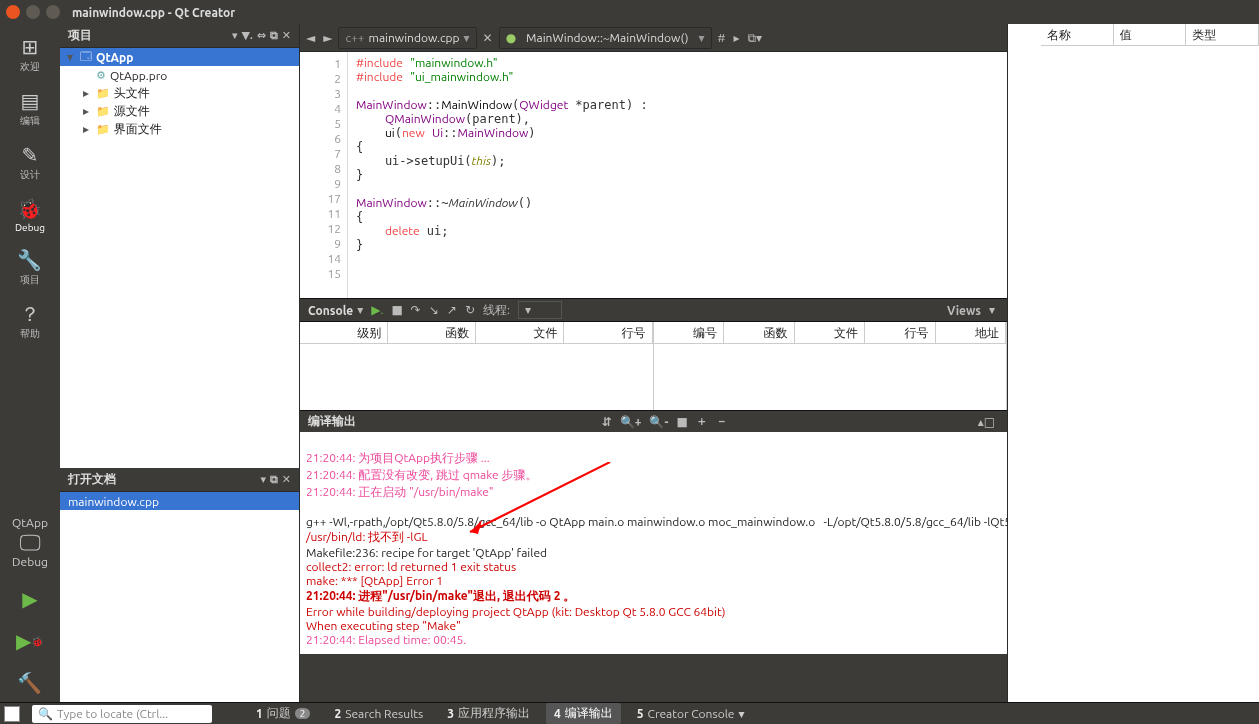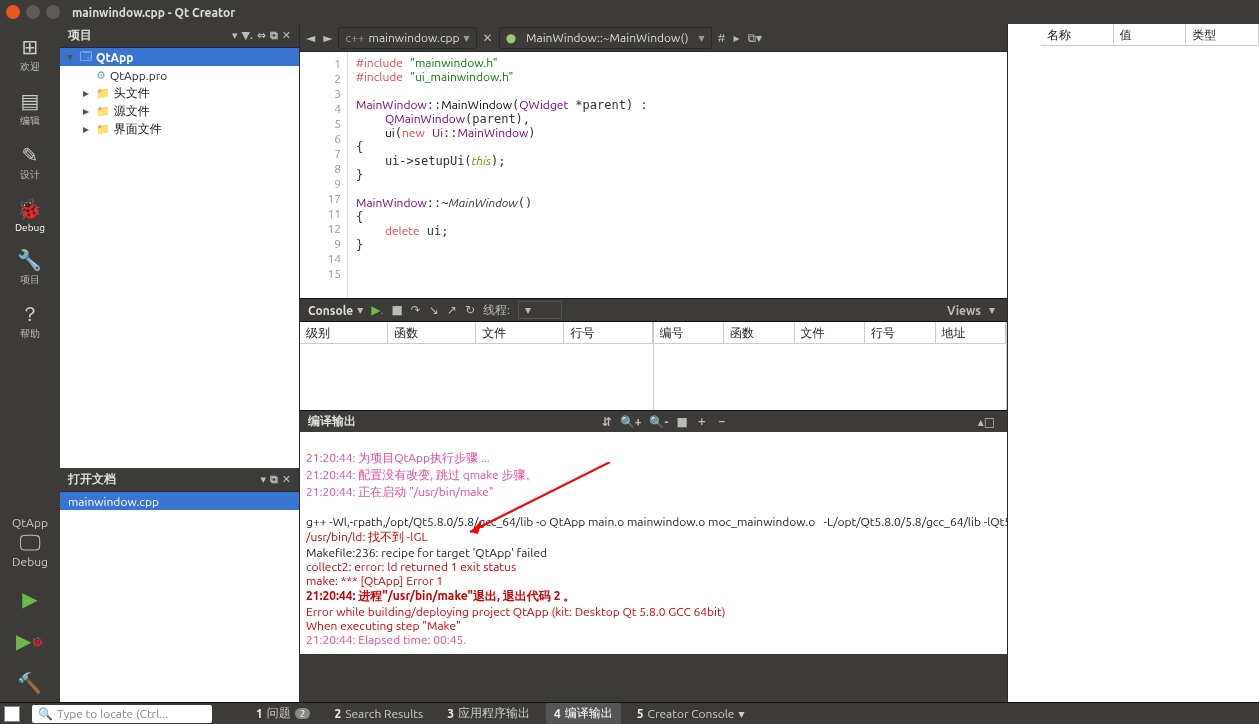--- a/index.html
+++ b/index.html
@@ -52,21 +52,21 @@
 .gutter{width:48px;background:#fff;color:#999;text-align:right;padding:4px 6px 4px 0;font-family:monospace;font-size:12px;border-right:1px solid #ddd;}
 .gutter .ln{height:15px;line-height:15px;position:relative;}
 .code{flex:1;padding:4px 8px;font-family:"DejaVu Sans Mono",monospace;font-size:12px;color:#333;white-space:pre;overflow:auto;}
 .kw{color:#ef4444;} .str{color:#008000;} .ty{color:#800080;} .id{color:#000;} .builtin{color:#808000;font-style:italic;}
 .dbgbar{height:24px;background:#3c3b37;color:#ddd;display:flex;align-items:center;padding:0 8px;border-top:1px solid #111;border-bottom:1px solid #111;}
 .dbgbar .lbl{font-weight:bold;}
 .dbgbar .sp{flex:1;}
 .dbgbar .ic{color:#bbb;margin:0 4px;font-size:12px;}
 .dbg-tables{height:88px;background:#fff;display:flex;}
 .dtbl{flex:1;border-right:1px solid #ccc;}
-.dhdr{display:flex;height:22px;background:#fff;border-bottom:1px solid #ccc;}
+.dhdr{display:flex;height:22px;background:#fff;border-bottom:1px solid #ccc;text-align:right;}
 .dhdr div{flex:1;padding:3px 6px;border-right:1px solid #ccc;color:#222;font-size:12px;}
 .compile-title{height:22px;background:#3c3b37;color:#ddd;display:flex;align-items:center;padding:0 8px;font-weight:bold;border-top:1px solid #111;}
 .compile-title .sp{flex:1;}
 .compile-title .ic{color:#bbb;margin:0 4px;font-size:12px;}
 .compile-out{height:222px;background:#fff;color:#222;font-family:"DejaVu Sans Mono",monospace;font-size:12px;padding:4px 6px;overflow:auto;position:relative;white-space:pre;}
 .co-blue{color:#ec4899;}
 .co-red{color:#cc0000;}
 .co-redb{color:#cc0000;font-weight:bold;}
 .arrow{position:absolute;pointer-events:none;}
 

